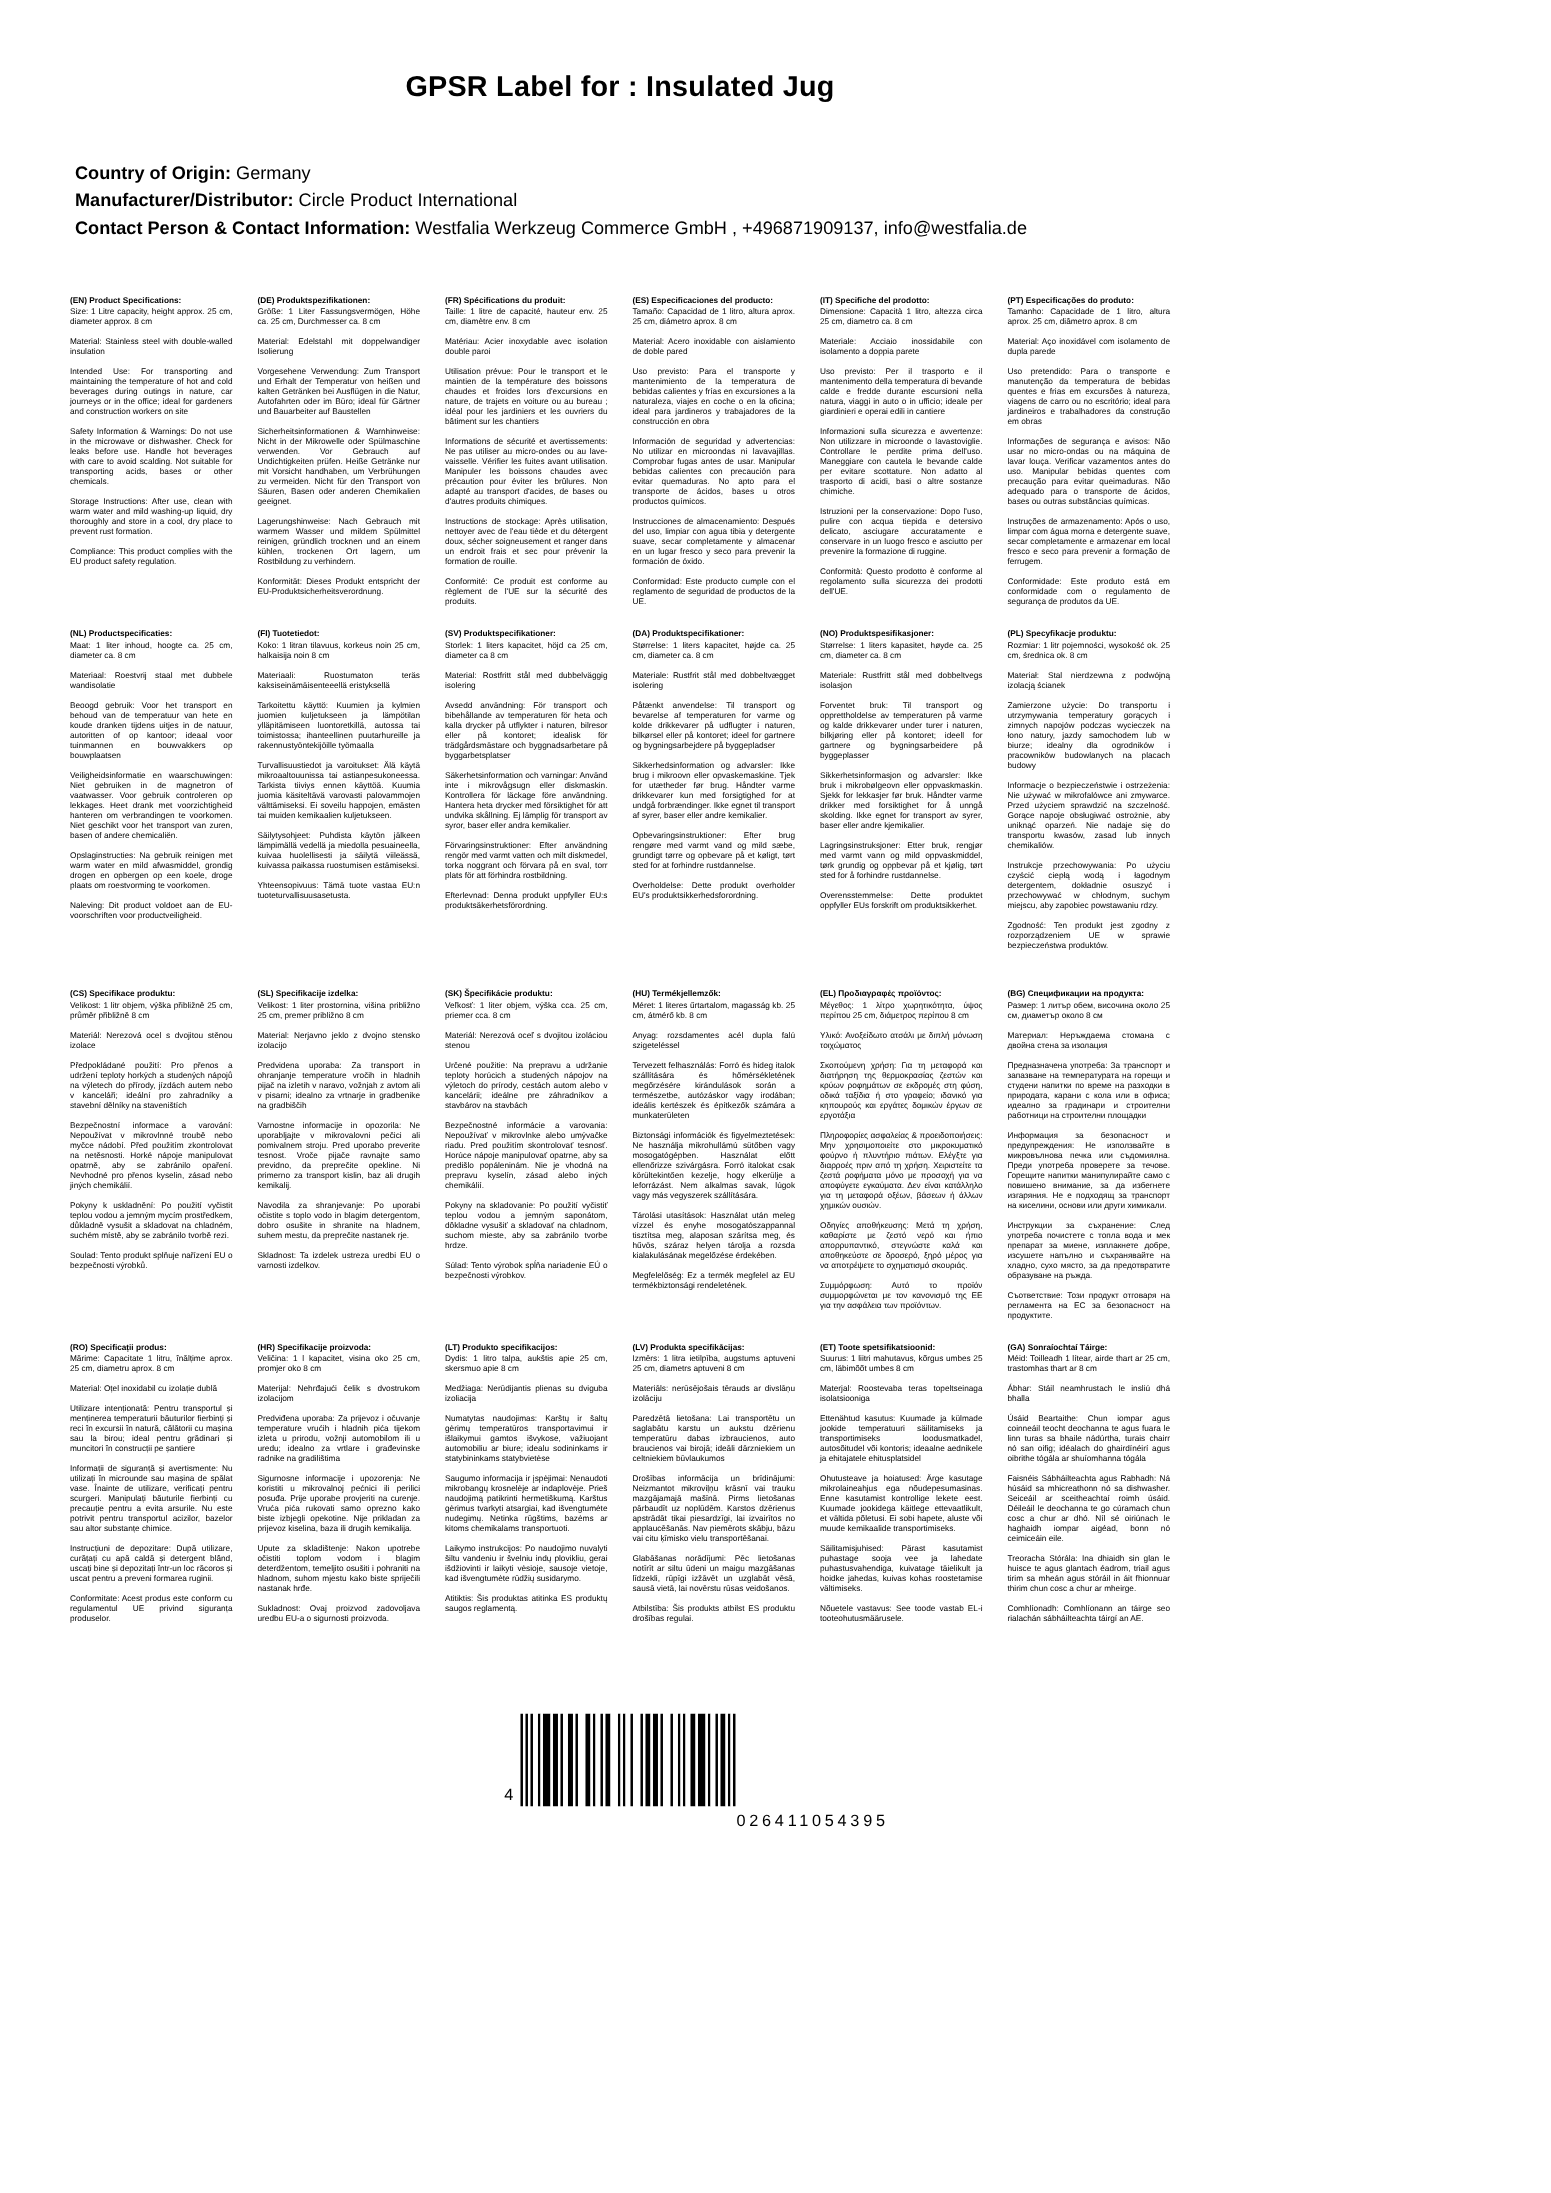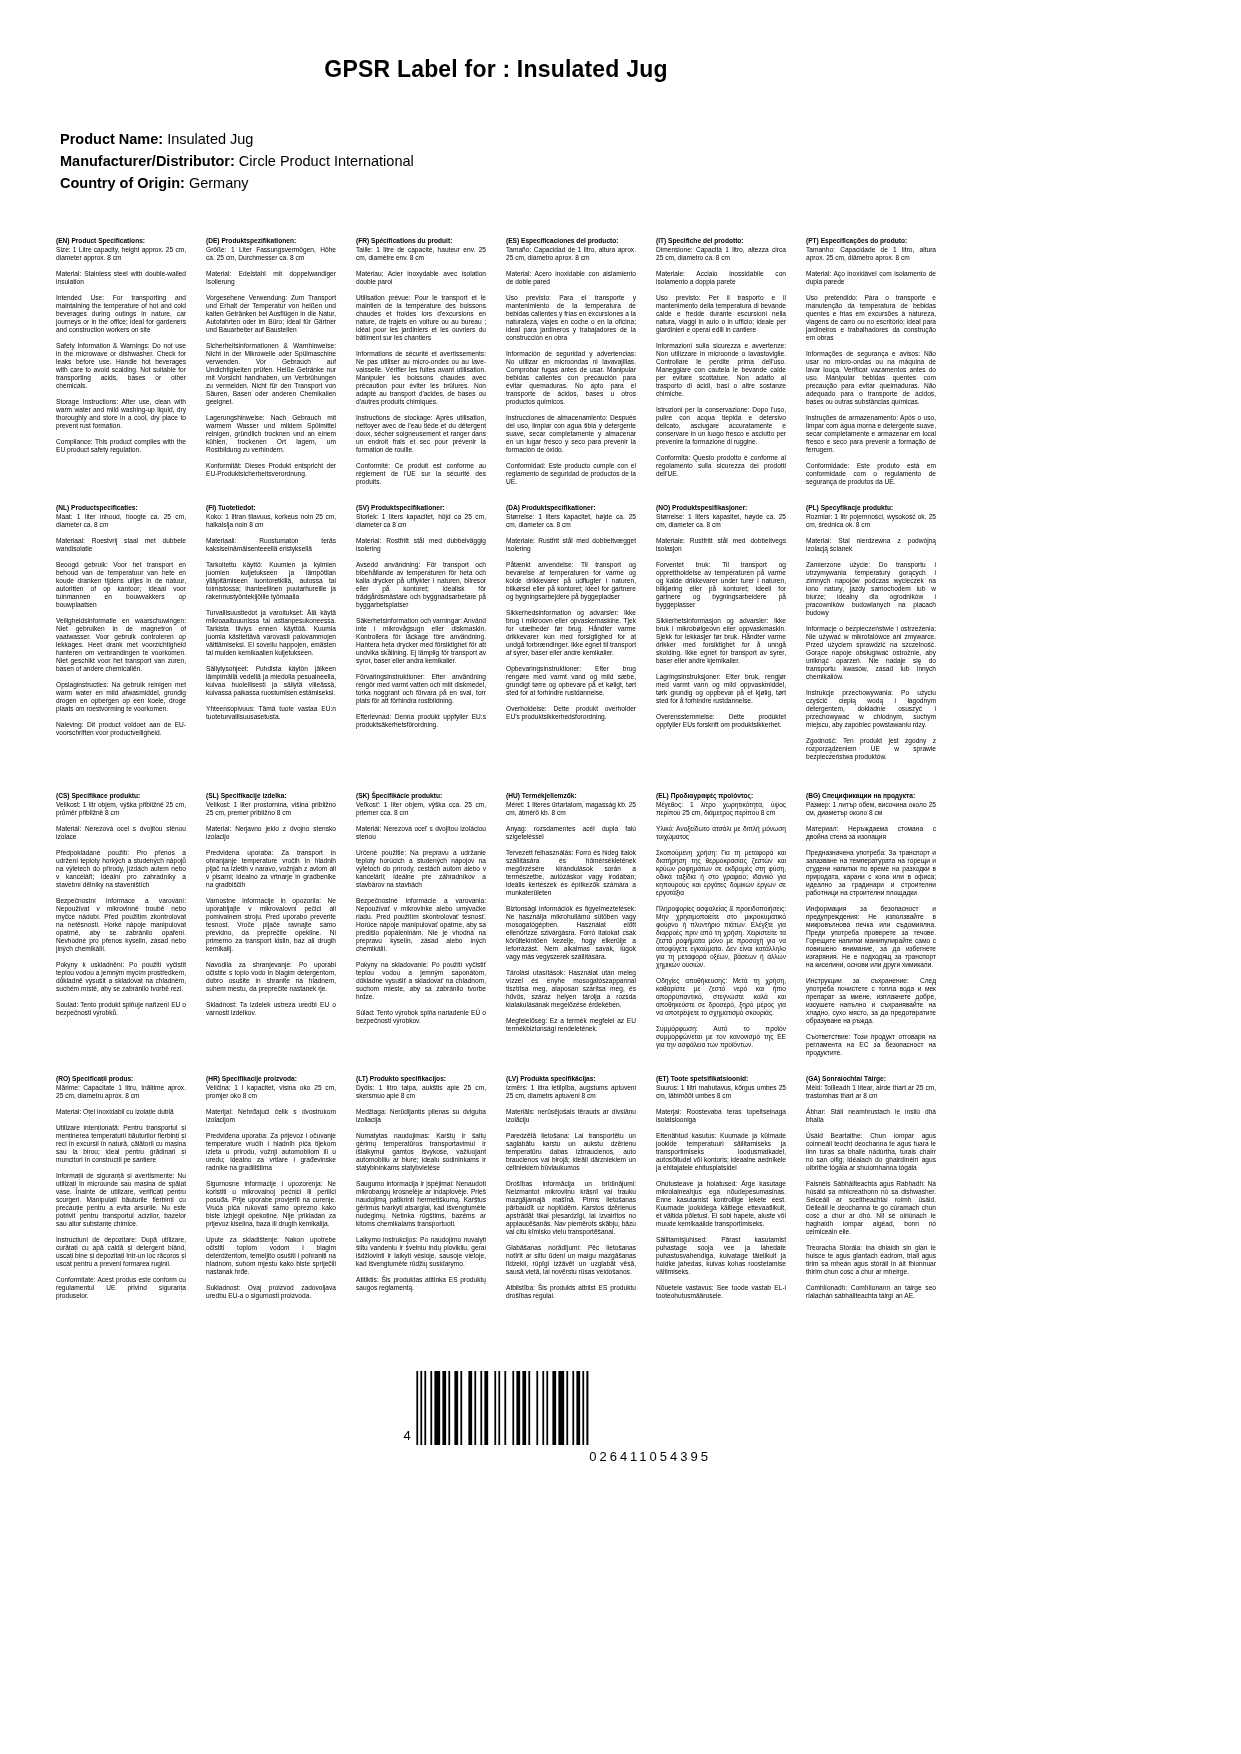--- a/index.html
+++ b/index.html
@@ -189,30 +189,30 @@
 </style>
 </head>
 <body>
 
 <div class="page">
 
   <div class="doc-title">GPSR Label for : Insulated Jug</div>
 
   <div class="meta">
     <div class="meta-row">
-      <span class="meta-label">Product Name:</span>
-      <span class="meta-value">Insulated Jug</span>
+      <span class="meta-label">Country of Origin:</span>
+      <span class="meta-value">Germany</span>
     </div>
     <div class="meta-row">
       <span class="meta-label">Manufacturer/Distributor:</span>
       <span class="meta-value">Circle Product International</span>
     </div>
     <div class="meta-row">
-      <span class="meta-label">Country of Origin:</span>
-      <span class="meta-value">Germany</span>
+      <span class="meta-label">Contact Person &amp; Contact Information:</span>
+      <span class="meta-value">Westfalia Werkzeug Commerce GmbH , +496871909137, info@westfalia.de</span>
     </div>
   </div>
 
   <div class="band band-1">
     <div class="lang-cell">
       <span class="lang-head">(EN) Product Specifications:</span>
       <span class="lang-body">Size: 1 Litre capacity, height approx. 25 cm, diameter approx. 8 cm
 
 Material: Stainless steel with double-walled insulation
 

